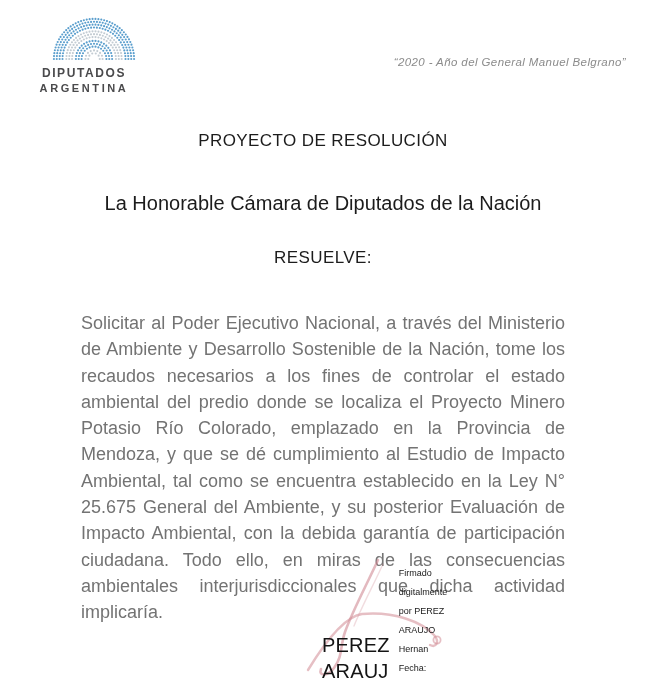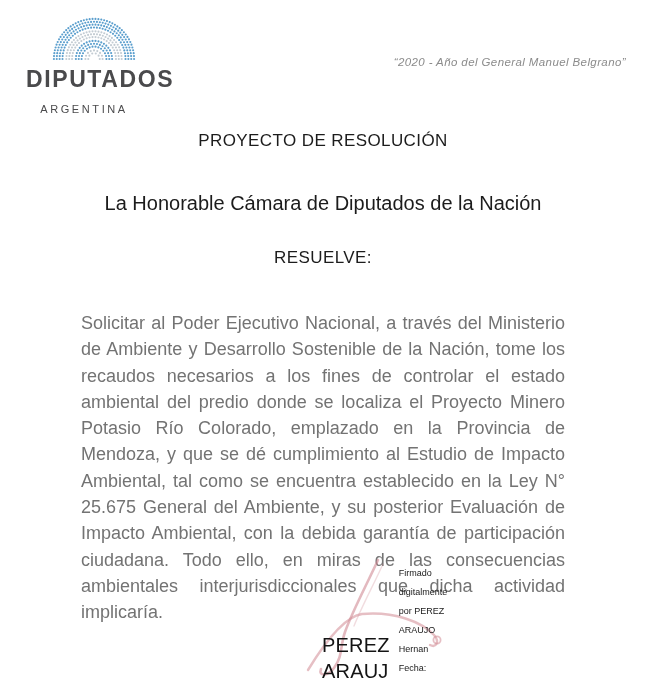--- a/index.html
+++ b/index.html
@@ -16,30 +16,30 @@
   .logo {
     position: absolute;
     left: 26px;
     top: 14px;
     width: 116px;
     text-align: center;
   }
   .logo svg { display: block; margin: 0 auto; transform: translateX(10px); }
   .logo-title {
     margin-top: 4px;
-    font-size: 23px;
+    font-size: 12px;
     font-weight: 600;
     letter-spacing: 1.6px;
     color: #4a4a4c;
     white-space: nowrap;
   }
   .logo-subtitle {
-    margin-top: 10px;
+    margin-top: 2px;
     font-size: 11px;
-    font-weight: 400;
+    font-weight: 700;
     letter-spacing: 2.6px;
     color: #4a4a4c;
     white-space: nowrap;
   }
 
   .year-legend {
     position: absolute;
     top: 56px;
     right: 20px;
     font-size: 11.5px;

